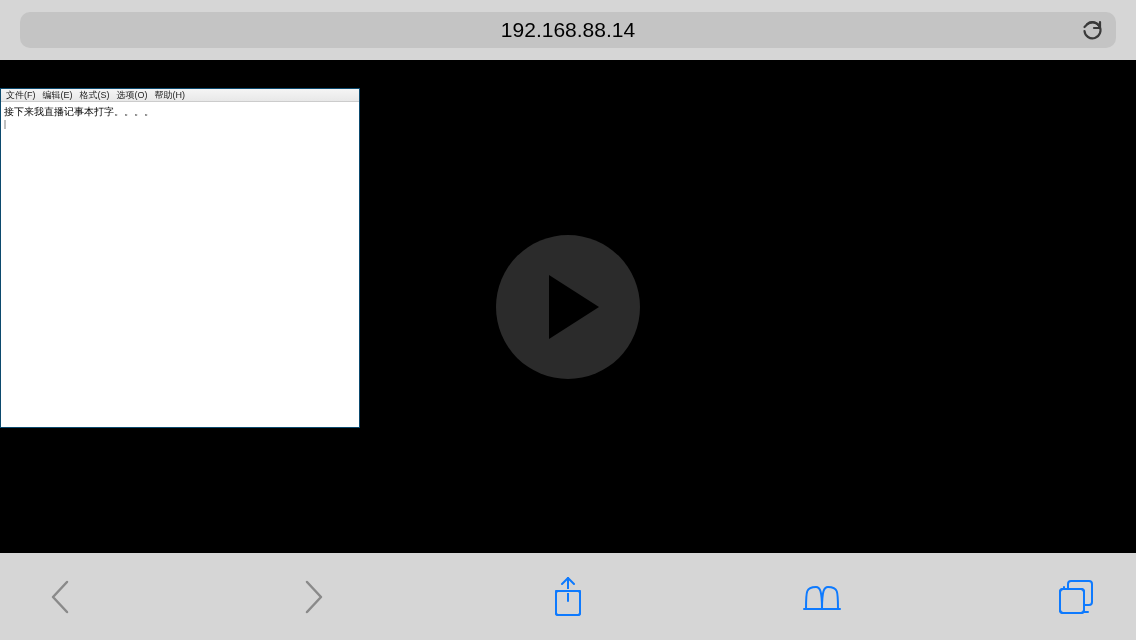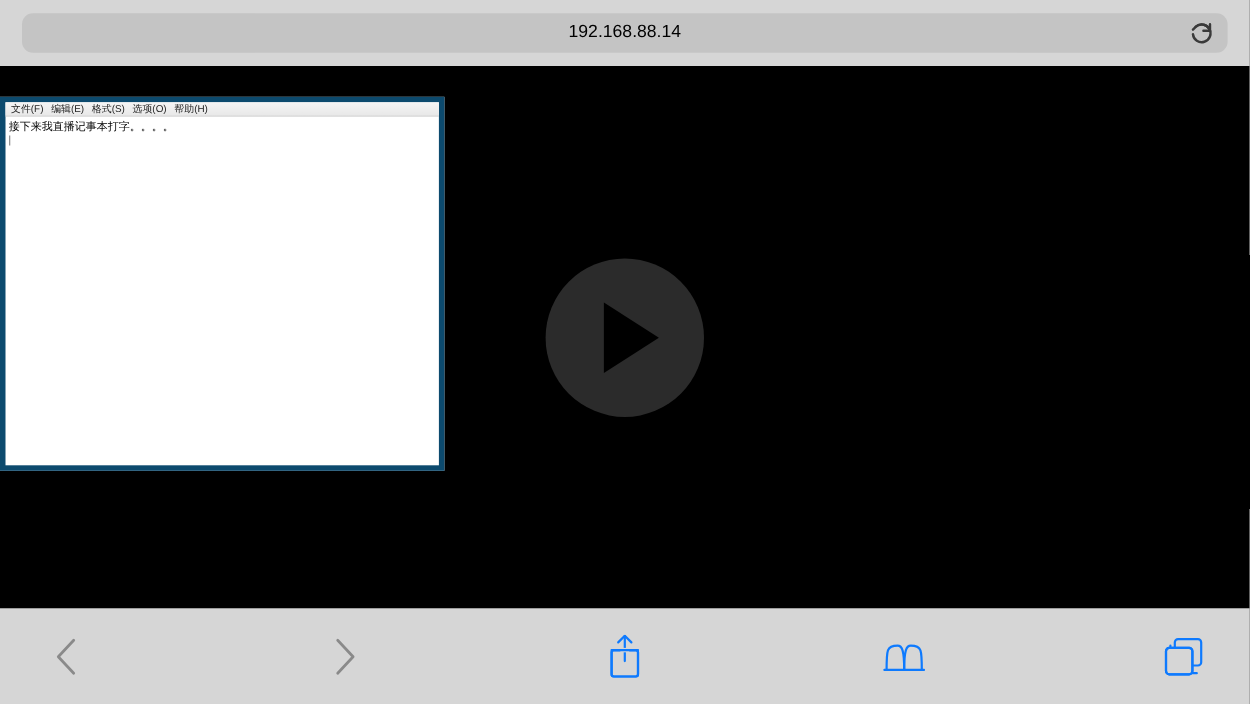--- a/index.html
+++ b/index.html
@@ -13,21 +13,21 @@
       padding: 0 20px 0 20px;
     }
     .addr-field {
       flex: 1;
       height: 36px;
       background: #c4c4c4;
       border-radius: 10px;
       display: flex;
       align-items: center;
       justify-content: center;
-      font-size: 16px;
+      font-size: 21px;
       color: #000;
       font-weight: 400;
       position: relative;
     }
     .addr-reload {
       position: absolute;
       right: 10px;
       top: 50%;
       transform: translateY(-50%);
       width: 28px;
@@ -39,24 +39,24 @@
     .video-area {
       width: 100%;
       height: 493px;
       background: #000;
       position: relative;
     }
     .notepad {
       position: absolute;
       left: 0;
       top: 28px;
-      width: 404px;
+      width: 360px;
       height: 340px;
       background: #fff;
-      border: 5px solid #0c4a6e;
+      border: 1px solid #0c4a6e;
       box-shadow: 0 0 2px rgba(0,0,0,0.3);
     }
     .notepad-menu {
       height: 13px;
       background: linear-gradient(#f5f5f5, #e8e8e8);
       border-bottom: 1px solid #ccc;
       display: flex;
       align-items: center;
       padding: 0 3px;
       gap: 3px;

